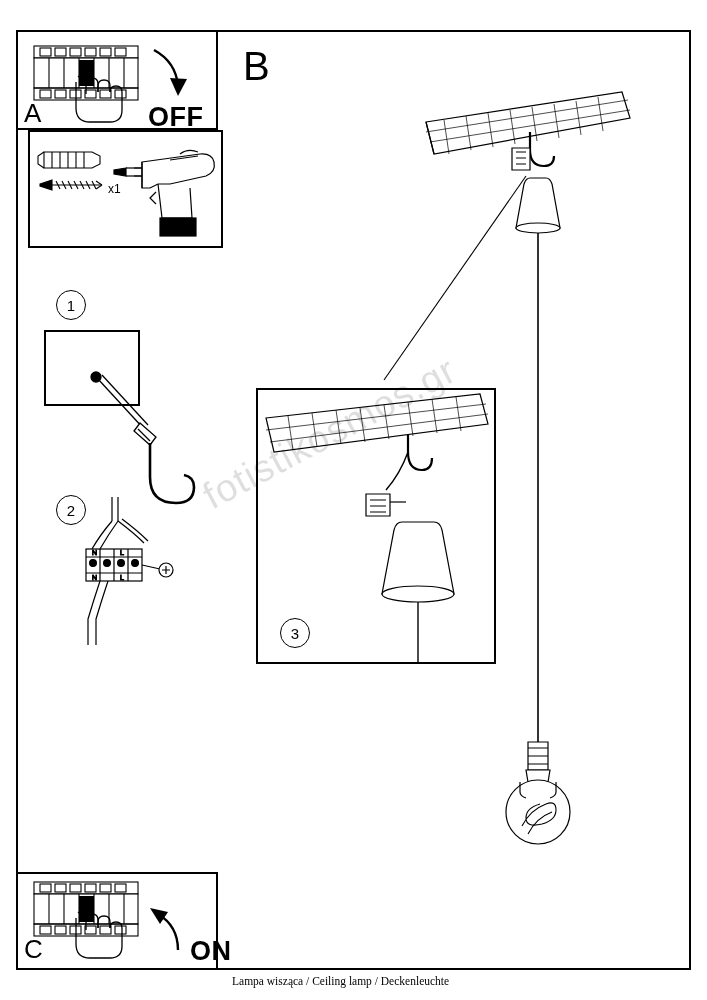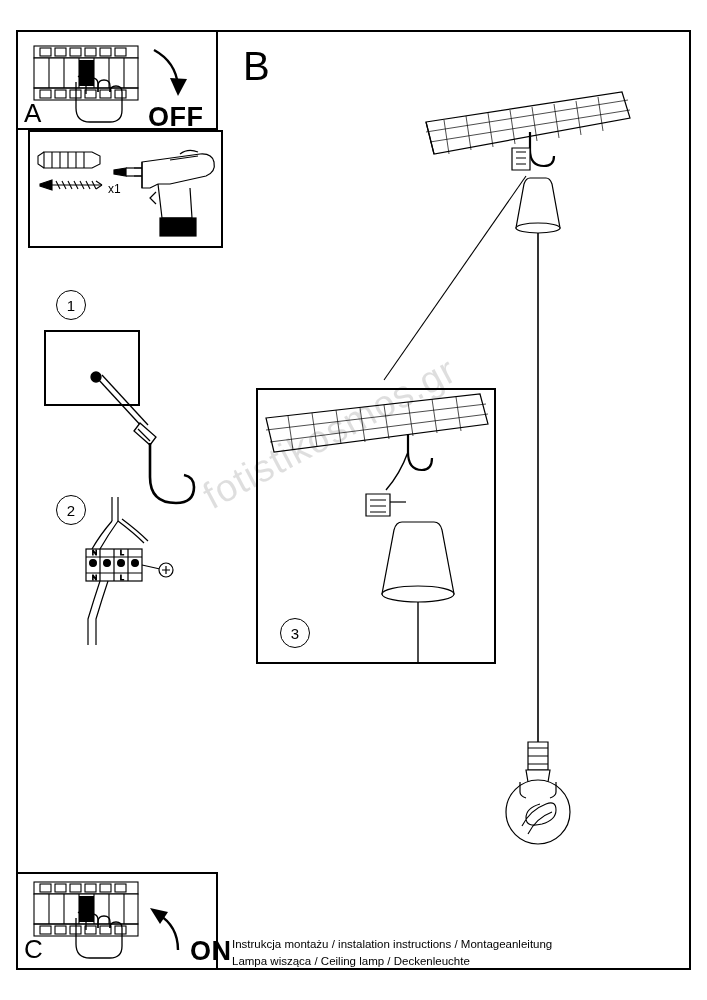--- a/index.html
+++ b/index.html
@@ -343,16 +343,15 @@
 
       <g class="ln" stroke-width="2.4">
         <path d="M160 76 Q160 52 140 40"></path>
       </g>
       <path d="M132 34 L150 38 L142 50 Z" fill="#000"></path>
     </svg>
     <span class="step-letter" style="left:6px; top:62px;">C</span>
     <span class="word" style="left:124px; top:62px;margin-left:48px;">ON</span>
   </div>
 
-  <div class="caption" style="left:232px; top:936px;">Instrukcja montażu / instalation instructions / Montageanleitung</div>
-  <div class="caption" style="left:232px; top:953px;">Lampa wisząca / Ceiling lamp  / Deckenleuchte</div>
+  <div class="caption" style="left:232px; top:973px;font-family:Liberation Serif, serif;">Lampa wisząca / Ceiling lamp  / Deckenleuchte</div>
 
 </div>
 
 </body></html>

